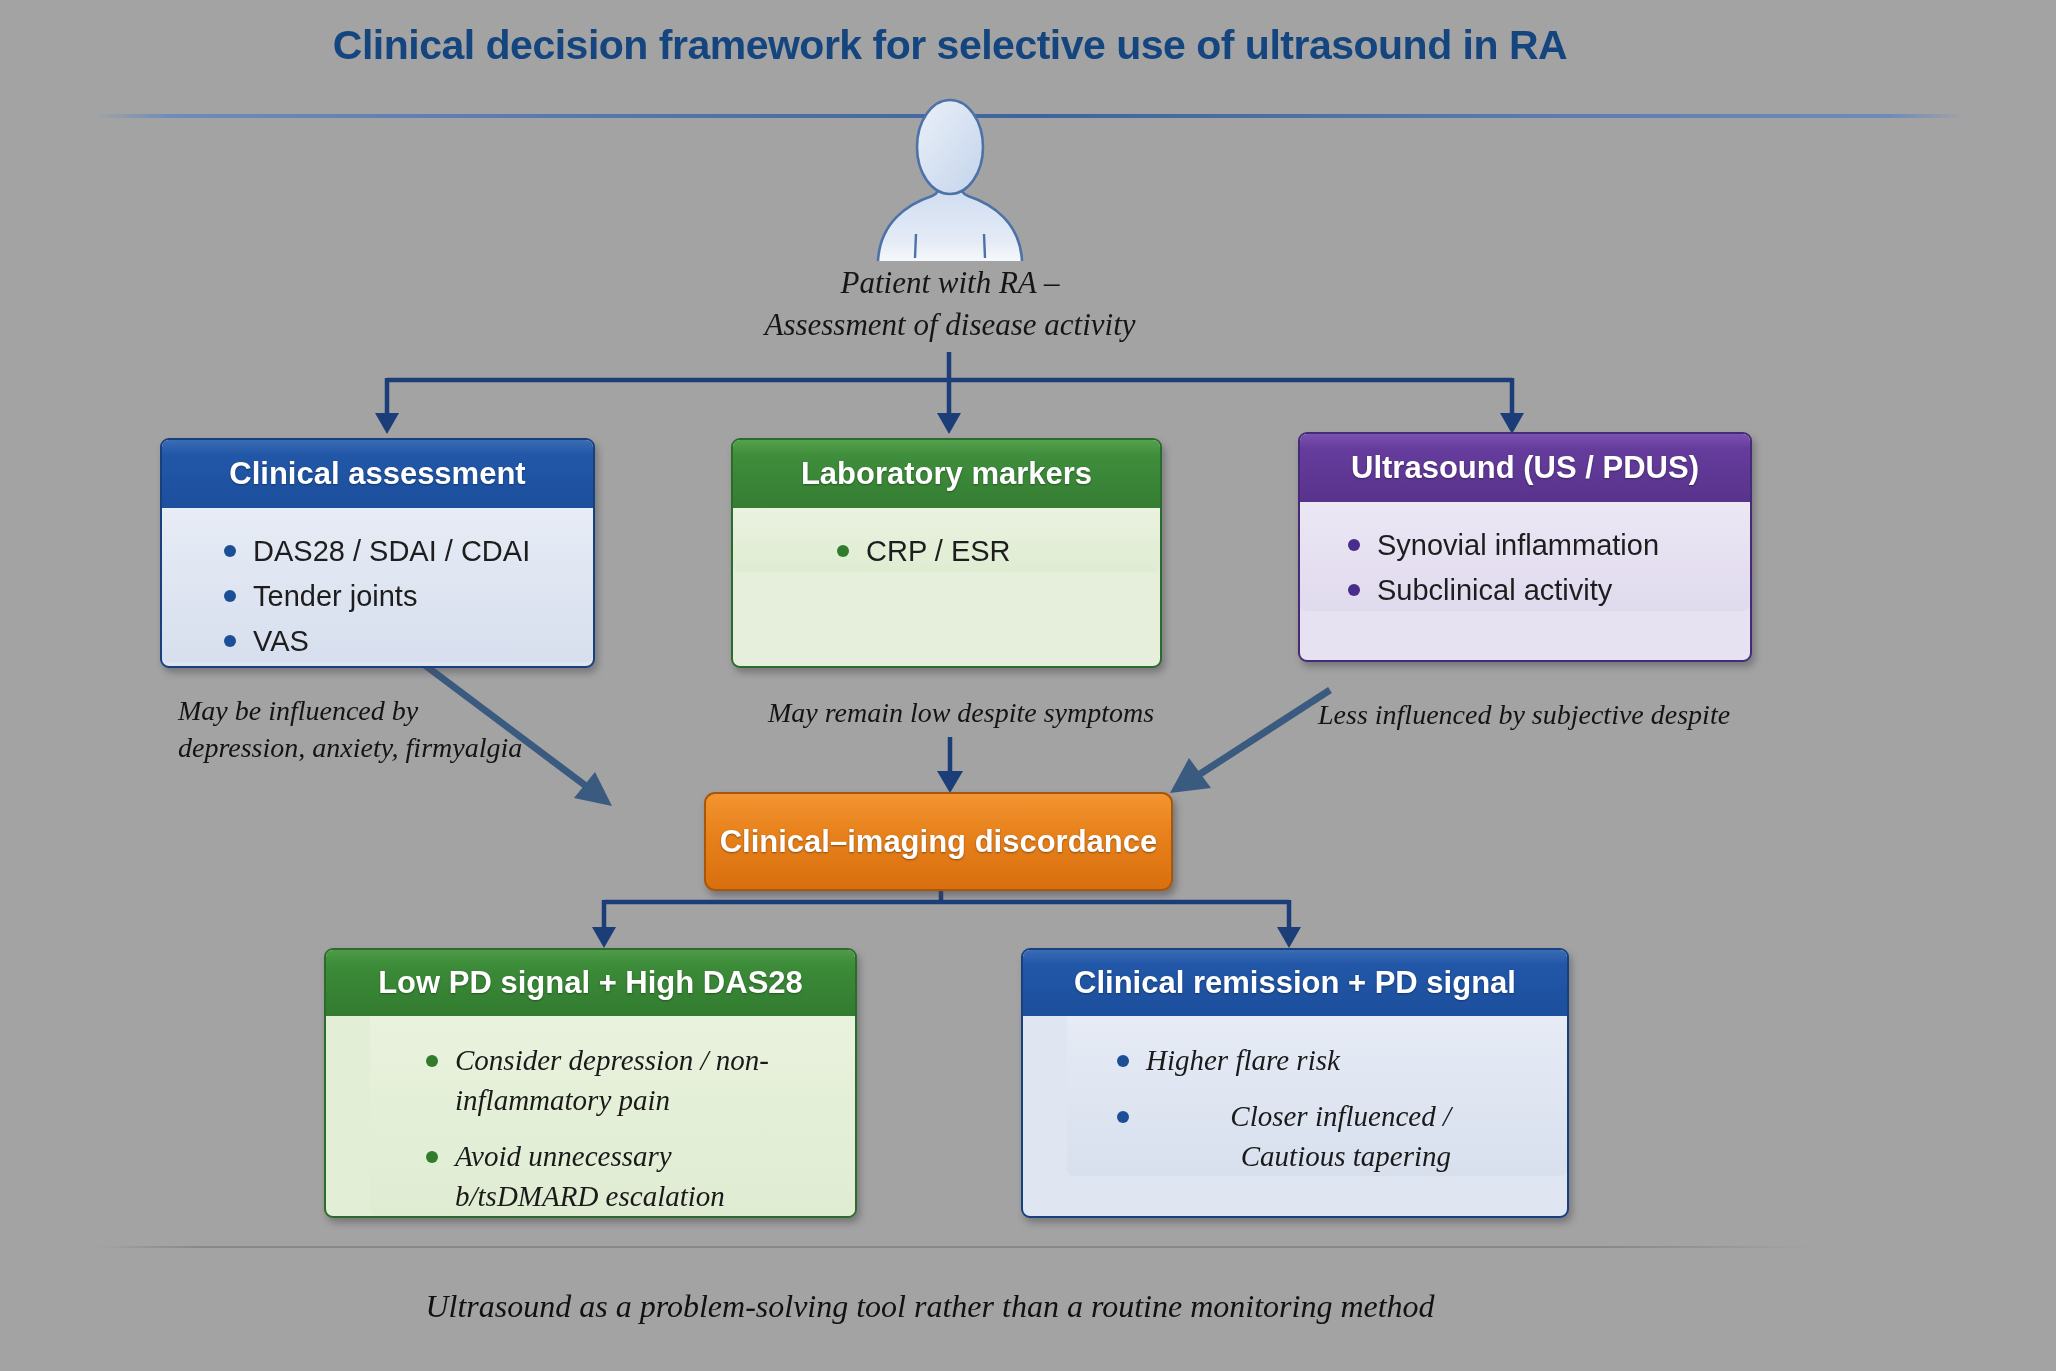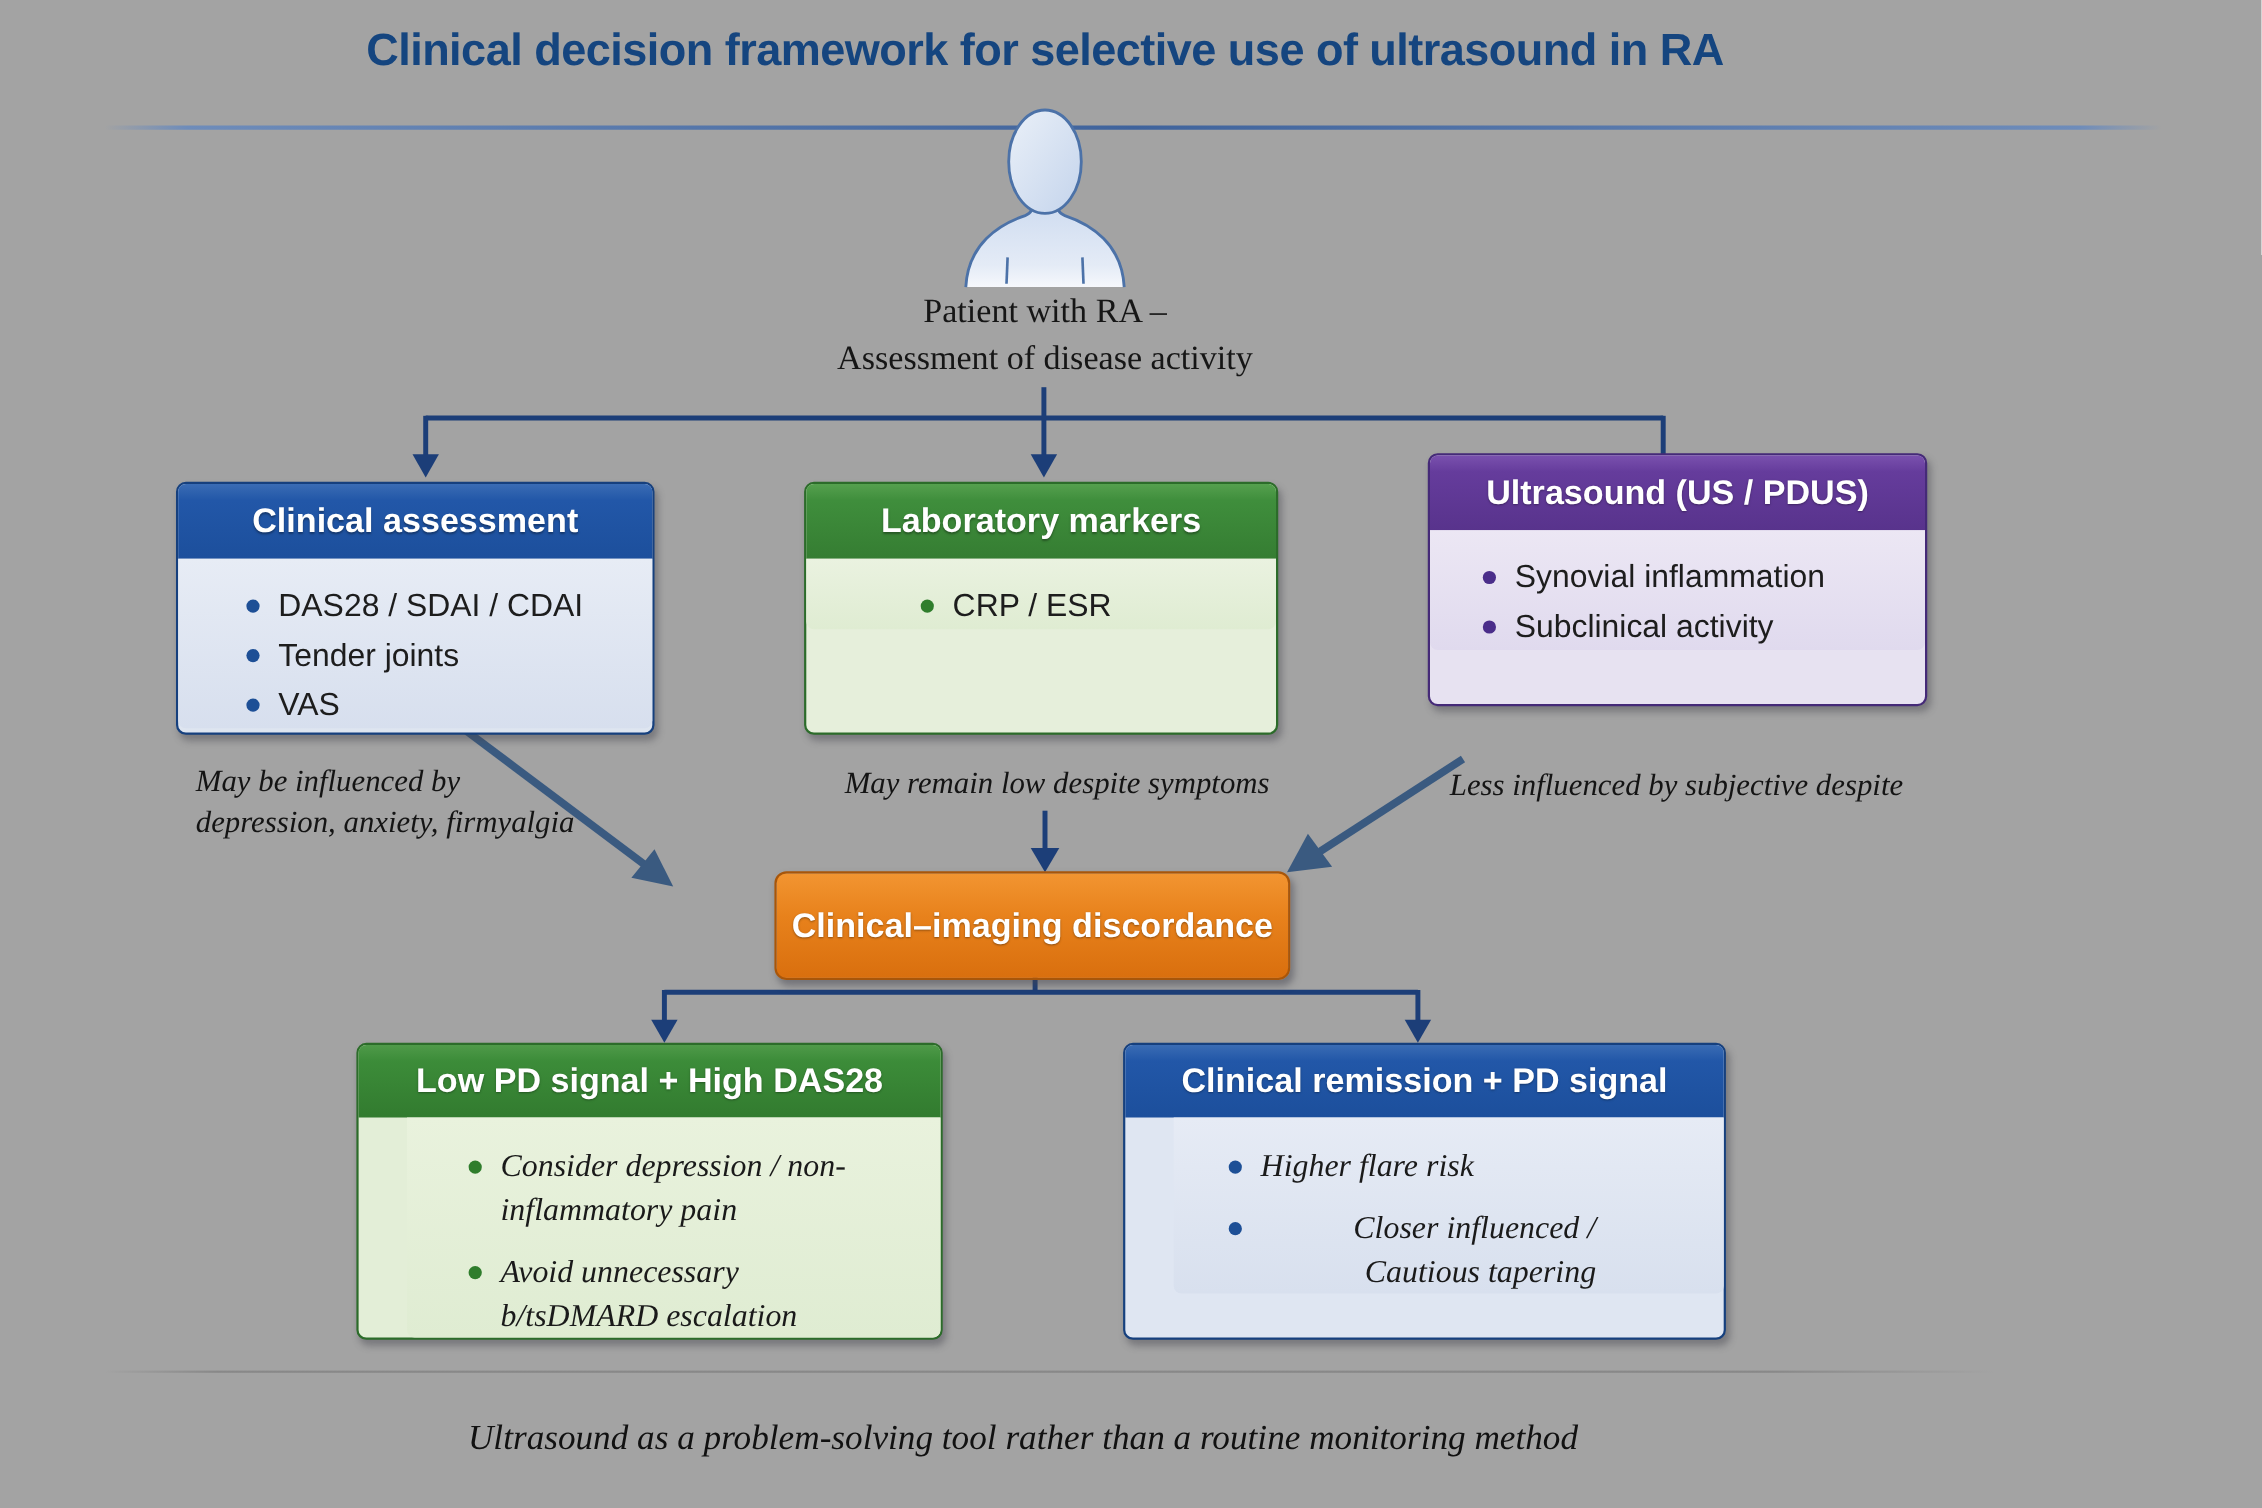--- a/index.html
+++ b/index.html
@@ -15,21 +15,21 @@
   .title-rule{
     position:absolute;left:95px;top:114px;width:1870px;height:4px;
     background:linear-gradient(to right,rgba(110,140,186,0),#6e8cba 4%,#3f639c 50%,#6e8cba 96%,rgba(110,140,186,0));
     border-radius:2px;
   }
   
   .person{position:absolute;left:868px;top:98px;width:164px;height:165px;}
   
   .patient-text{
     position:absolute;left:0;top:262px;width:1900px;text-align:center;
-    font-family:"Liberation Serif",serif;font-size:31px;color:#161616;line-height:42px;
+    font-family:"Liberation Serif",serif;font-style:italic;font-size:31px;color:#161616;line-height:42px;
   }
   
   .connectors{position:absolute;left:0;top:0;width:2056px;height:1371px;pointer-events:none;}
   
   .box{position:absolute;border-radius:9px;box-shadow:3px 5px 7px rgba(70,70,80,.45);}
   .box .hd{
     height:68px;line-height:68px;text-align:center;color:#ffffff;font-weight:700;font-size:31px;
     border-radius:7px 7px 0 0;text-shadow:0 1px 2px rgba(0,0,0,.35);
   }
   .box .bd{border-radius:0 0 7px 7px;box-sizing:border-box;}
@@ -41,21 +41,21 @@
   .top-bd li{line-height:42px;margin-bottom:3px;}
   
   .box1{left:160px;top:438px;width:431px;height:226px;border:2px solid #16407e;background:#dee5f0;}
   .box1 .hd{background:linear-gradient(180deg,#3a6cb4 0%,#2257a8 22%,#1c4f9c 100%);}
   .box1 .bd{background:linear-gradient(180deg,#e7ecf5,#d7dfee);padding-left:62px;}
   
   .box2{left:731px;top:438px;width:427px;height:226px;border:2px solid #2c6c2a;background:#e6efdb;}
   .box2 .hd{background:linear-gradient(180deg,#55a04e 0%,#3f8e3c 22%,#357d32 100%);}
   .box2 .bd{background:linear-gradient(180deg,#eaf2e0,#dfecd2);padding-left:104px;}
   
-  .box3{left:1298px;top:412px;width:450px;height:226px;border:2px solid #452a78;background:#e7e2f1;}
+  .box3{left:1298px;top:432px;width:450px;height:226px;border:2px solid #452a78;background:#e7e2f1;}
   .box3 .hd{background:linear-gradient(180deg,#7a51ae 0%,#653c9c 22%,#58338c 100%);}
   .box3 .bd{background:linear-gradient(180deg,#ece7f4,#e0daee);padding-left:48px;}
   .dot-blue{background:#1d4f96;}
   .dot-green{background:#2f7d2c;}
   .dot-purple{background:#4a2d8a;}
   
   .annot{
     position:absolute;font-family:"Liberation Serif",serif;font-style:italic;
     font-size:28px;color:#141414;line-height:37px;
   }

